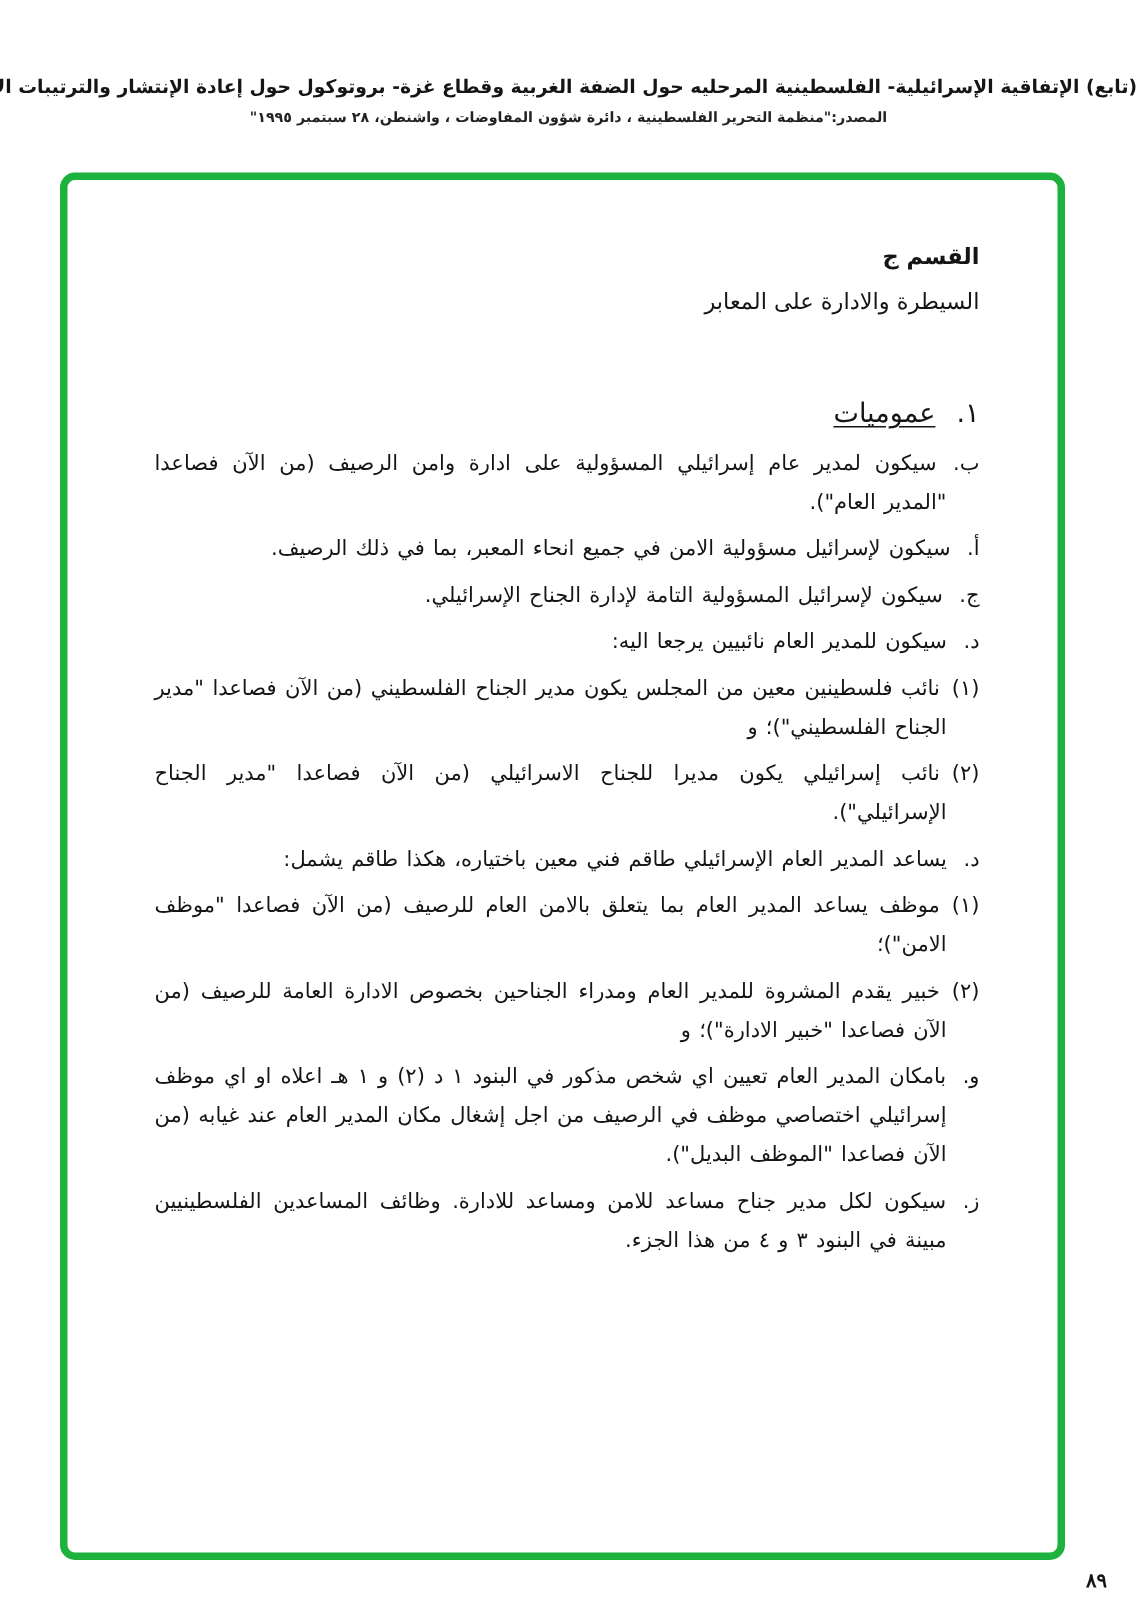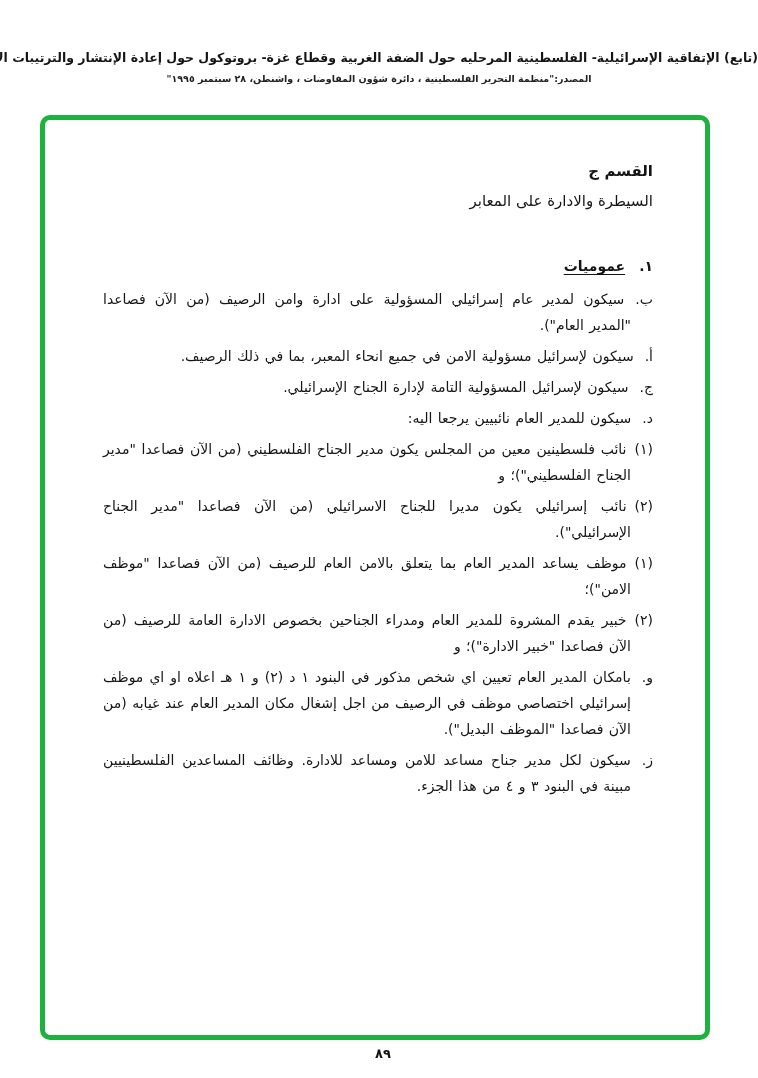--- a/index.html
+++ b/index.html
@@ -58,25 +58,24 @@
     font-size: 15px;
     font-weight: bold;
     line-height: 22px;
   }
   .section-subtitle {
     font-size: 15px;
     line-height: 24px;
     margin-top: 7px;
   }
   .list-heading {
-    margin-top: 40px;
+    margin-top: 50px;
     margin-bottom: 7px;
-    font-size: 14px;
+    font-size: 18px;
     line-height: 26px;
-    font-weight: bold;
   }
   .list-heading-number {
     margin-left: 14px;
   }
   .list-heading-title {
     text-decoration: underline;
     text-underline-offset: 3px;
   }
   .clause-list { }
   .item {
@@ -91,26 +90,26 @@
   .item .label {
     margin-left: 11px;
     white-space: nowrap;
   }
   .item.number .label {
     margin-left: 8px;
   }
   .page-number {
     position: absolute;
     top: 1046px;
-    left: 14px;
+    left: 0;
     width: 738px;
-    text-align: center;
     font-size: 13px;
     font-weight: bold;
     direction: rtl;
+    font-family: Liberation Serif, serif;
   }
 </style>
 </head>
 <body>
 
 <div class="page">
 
   <header class="doc-header">
     <div class="doc-header-line1">(تابع) الإتفاقية الإسرائيلية- الفلسطينية المرحليه حول الضفة الغربية وقطاع غزة- بروتوكول حول إعادة الإنتشار والترتيبات الامنية</div>
     <div class="doc-header-line2">المصدر:"منظمة التحرير الفلسطينية ، دائرة شؤون المفاوضات ، واشنطن، ٢٨ سبتمبر ١٩٩٥"</div>
@@ -127,20 +126,21 @@
         <span class="list-heading-number">١.</span><span class="list-heading-title">عموميات</span>
       </div>
 
       <div class="clause-list" id="clause-list">
           <div class="item letter"><span class="label">ب.</span><span class="text">سيكون لمدير عام إسرائيلي المسؤولية على ادارة وامن الرصيف (من الآن فصاعدا "المدير العام").</span></div>
           <div class="item letter"><span class="label">أ.</span><span class="text">سيكون لإسرائيل مسؤولية الامن في جميع انحاء المعبر، بما في ذلك الرصيف.</span></div>
           <div class="item letter"><span class="label">ج.</span><span class="text">سيكون لإسرائيل المسؤولية التامة لإدارة الجناح الإسرائيلي.</span></div>
           <div class="item letter"><span class="label">د.</span><span class="text">سيكون للمدير العام نائبيين يرجعا اليه:</span></div>
           <div class="item number"><span class="label">(١)</span><span class="text">نائب فلسطينين معين من المجلس يكون مدير الجناح الفلسطيني (من الآن فصاعدا "مدير الجناح الفلسطيني")؛ و</span></div>
           <div class="item number"><span class="label">(٢)</span><span class="text">نائب إسرائيلي يكون مديرا للجناح الاسرائيلي (من الآن فصاعدا "مدير الجناح الإسرائيلي").</span></div>
+          <div class="item letter"><span class="label">د.</span><span class="text">يساعد المدير العام الإسرائيلي طاقم فني معين باختياره، هكذا طاقم يشمل:</span></div>
           <div class="item number"><span class="label">(١)</span><span class="text">موظف يساعد المدير العام بما يتعلق بالامن العام للرصيف (من الآن فصاعدا "موظف الامن")؛</span></div>
           <div class="item number"><span class="label">(٢)</span><span class="text">خبير يقدم المشروة للمدير العام ومدراء الجناحين بخصوص الادارة العامة للرصيف (من الآن فصاعدا "خبير الادارة")؛ و</span></div>
           <div class="item letter"><span class="label">و.</span><span class="text">بامكان المدير العام تعيين اي شخص مذكور في البنود ١ د (٢) و ١ هـ اعلاه او اي موظف إسرائيلي اختصاصي موظف في الرصيف من اجل إشغال مكان المدير العام عند غيابه (من الآن فصاعدا "الموظف البديل").</span></div>
           <div class="item letter"><span class="label">ز.</span><span class="text">سيكون لكل مدير جناح مساعد للامن ومساعد للادارة. وظائف المساعدين الفلسطينيين مبينة في البنود ٣ و ٤ من هذا الجزء.</span></div>
         </div>
 
     </div>
   </div>
 
   <div class="page-number">٨٩</div>

